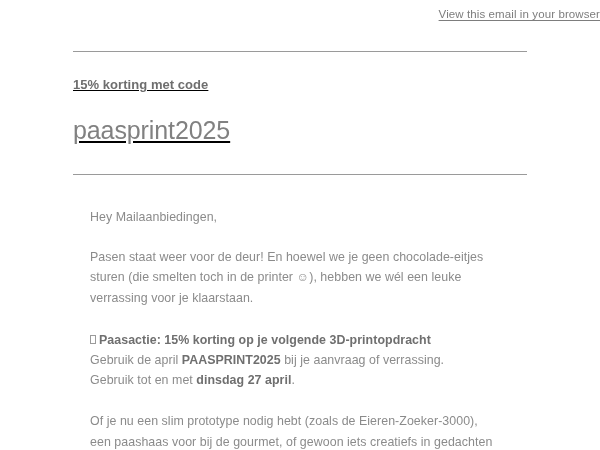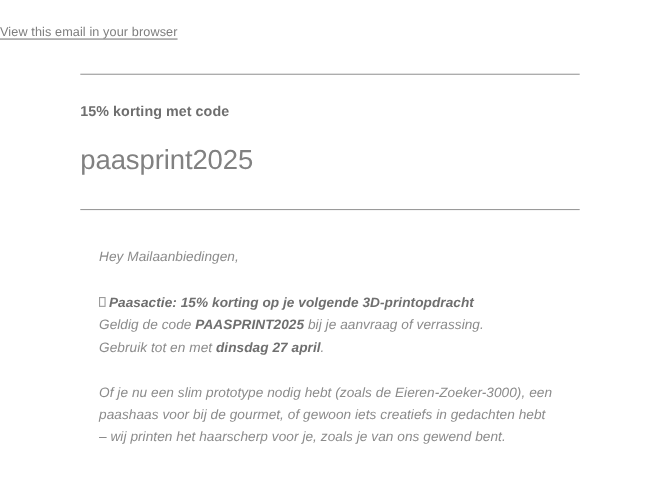--- a/index.html
+++ b/index.html
@@ -19,22 +19,22 @@
     width: 600px;
     height: 450px;
     position: relative;
     background: #ffffff;
     box-sizing: border-box;
     overflow: hidden;
   }
 
   
   .preheader {
-    text-align: left;
-    padding-top: 20px;
+    text-align: right;
+    padding-top: 4px;
   }
   .browser-link {
     font-size: 11.5px;
     color: #7d7d7d;
     text-decoration: underline;
     text-underline-offset: 2px;
     letter-spacing: 0.1px;
     cursor: pointer;
   }
 
@@ -44,20 +44,21 @@
     background: #9a9a9a;
     margin: 0 auto;
     width: 454px;
   }
   .rule-top { margin-top: 29px; }
   .rule-bottom { margin-top: 0; }
 
   
   .header-block {
     padding: 0 0 0 73px;
+    text-decoration: underline;
   }
   .subheading {
     font-size: 13px;
     font-weight: bold;
     color: #6e6e6e;
     letter-spacing: 0.05px;
     margin: 0;
     padding-top: 25px;
   }
   .code-heading {
@@ -75,21 +76,20 @@
     padding: 0 0 0 90px;
     width: 412px;
     box-sizing: content-box;
   }
   .para {
     font-size: 12.4px;
     line-height: 20.2px;
     color: #8b8b8b;
     margin: 0;
     letter-spacing: 0.05px;
-    font-style: italic;
   }
   .para-greeting { padding-top: 32px; }
   .para-intro    { padding-top: 20px; }
   .para-promo    { padding-top: 22px; }
   .para-closing  { padding-top: 21px; }
 
   .strong-dark {
     font-weight: bold;
     color: #6f6f6f;
   }
@@ -127,24 +127,27 @@
     <div class="subheading">15% korting met code</div>
     <div class="code-heading">paasprint2025</div>
   </div>
 
   <div class="rule rule-bottom"></div>
 
   <div class="body-block">
 
     <p class="para para-greeting">Hey Mailaanbiedingen,</p>
 
+    <p class="para para-intro">
+      <span>Pasen staat weer voor de deur! En hoewel we je geen chocolade-eitjes sturen (die smelten toch in de printer </span><span class="smiley">☺</span><span>), hebben we wél een leuke verrassing voor je klaarstaan.</span>
+    </p>
 
     <p class="para para-promo">
       <span class="promo-line-1"><span class="tofu"></span><span>Paasactie: 15% korting op je volgende 3D-printopdracht</span></span><br>
-      <span>Geldig de code </span><span class="strong-dark">PAASPRINT2025</span><span> bij je aanvraag of verrassing.</span><br>
+      <span>Gebruik de april </span><span class="strong-dark">PAASPRINT2025</span><span> bij je aanvraag of verrassing.</span><br>
       <span>Gebruik tot en met </span><span class="strong-dark">dinsdag 27 april</span><span>.</span>
     </p>
 
     <p class="para para-closing">Of je nu een slim prototype nodig hebt (zoals de Eieren-Zoeker-3000), een paashaas voor bij de gourmet, of gewoon iets creatiefs in gedachten hebt – wij printen het haarscherp voor je, zoals je van ons gewend bent.</p>
 
   </div>
 
 </div>
 
 </body></html>

